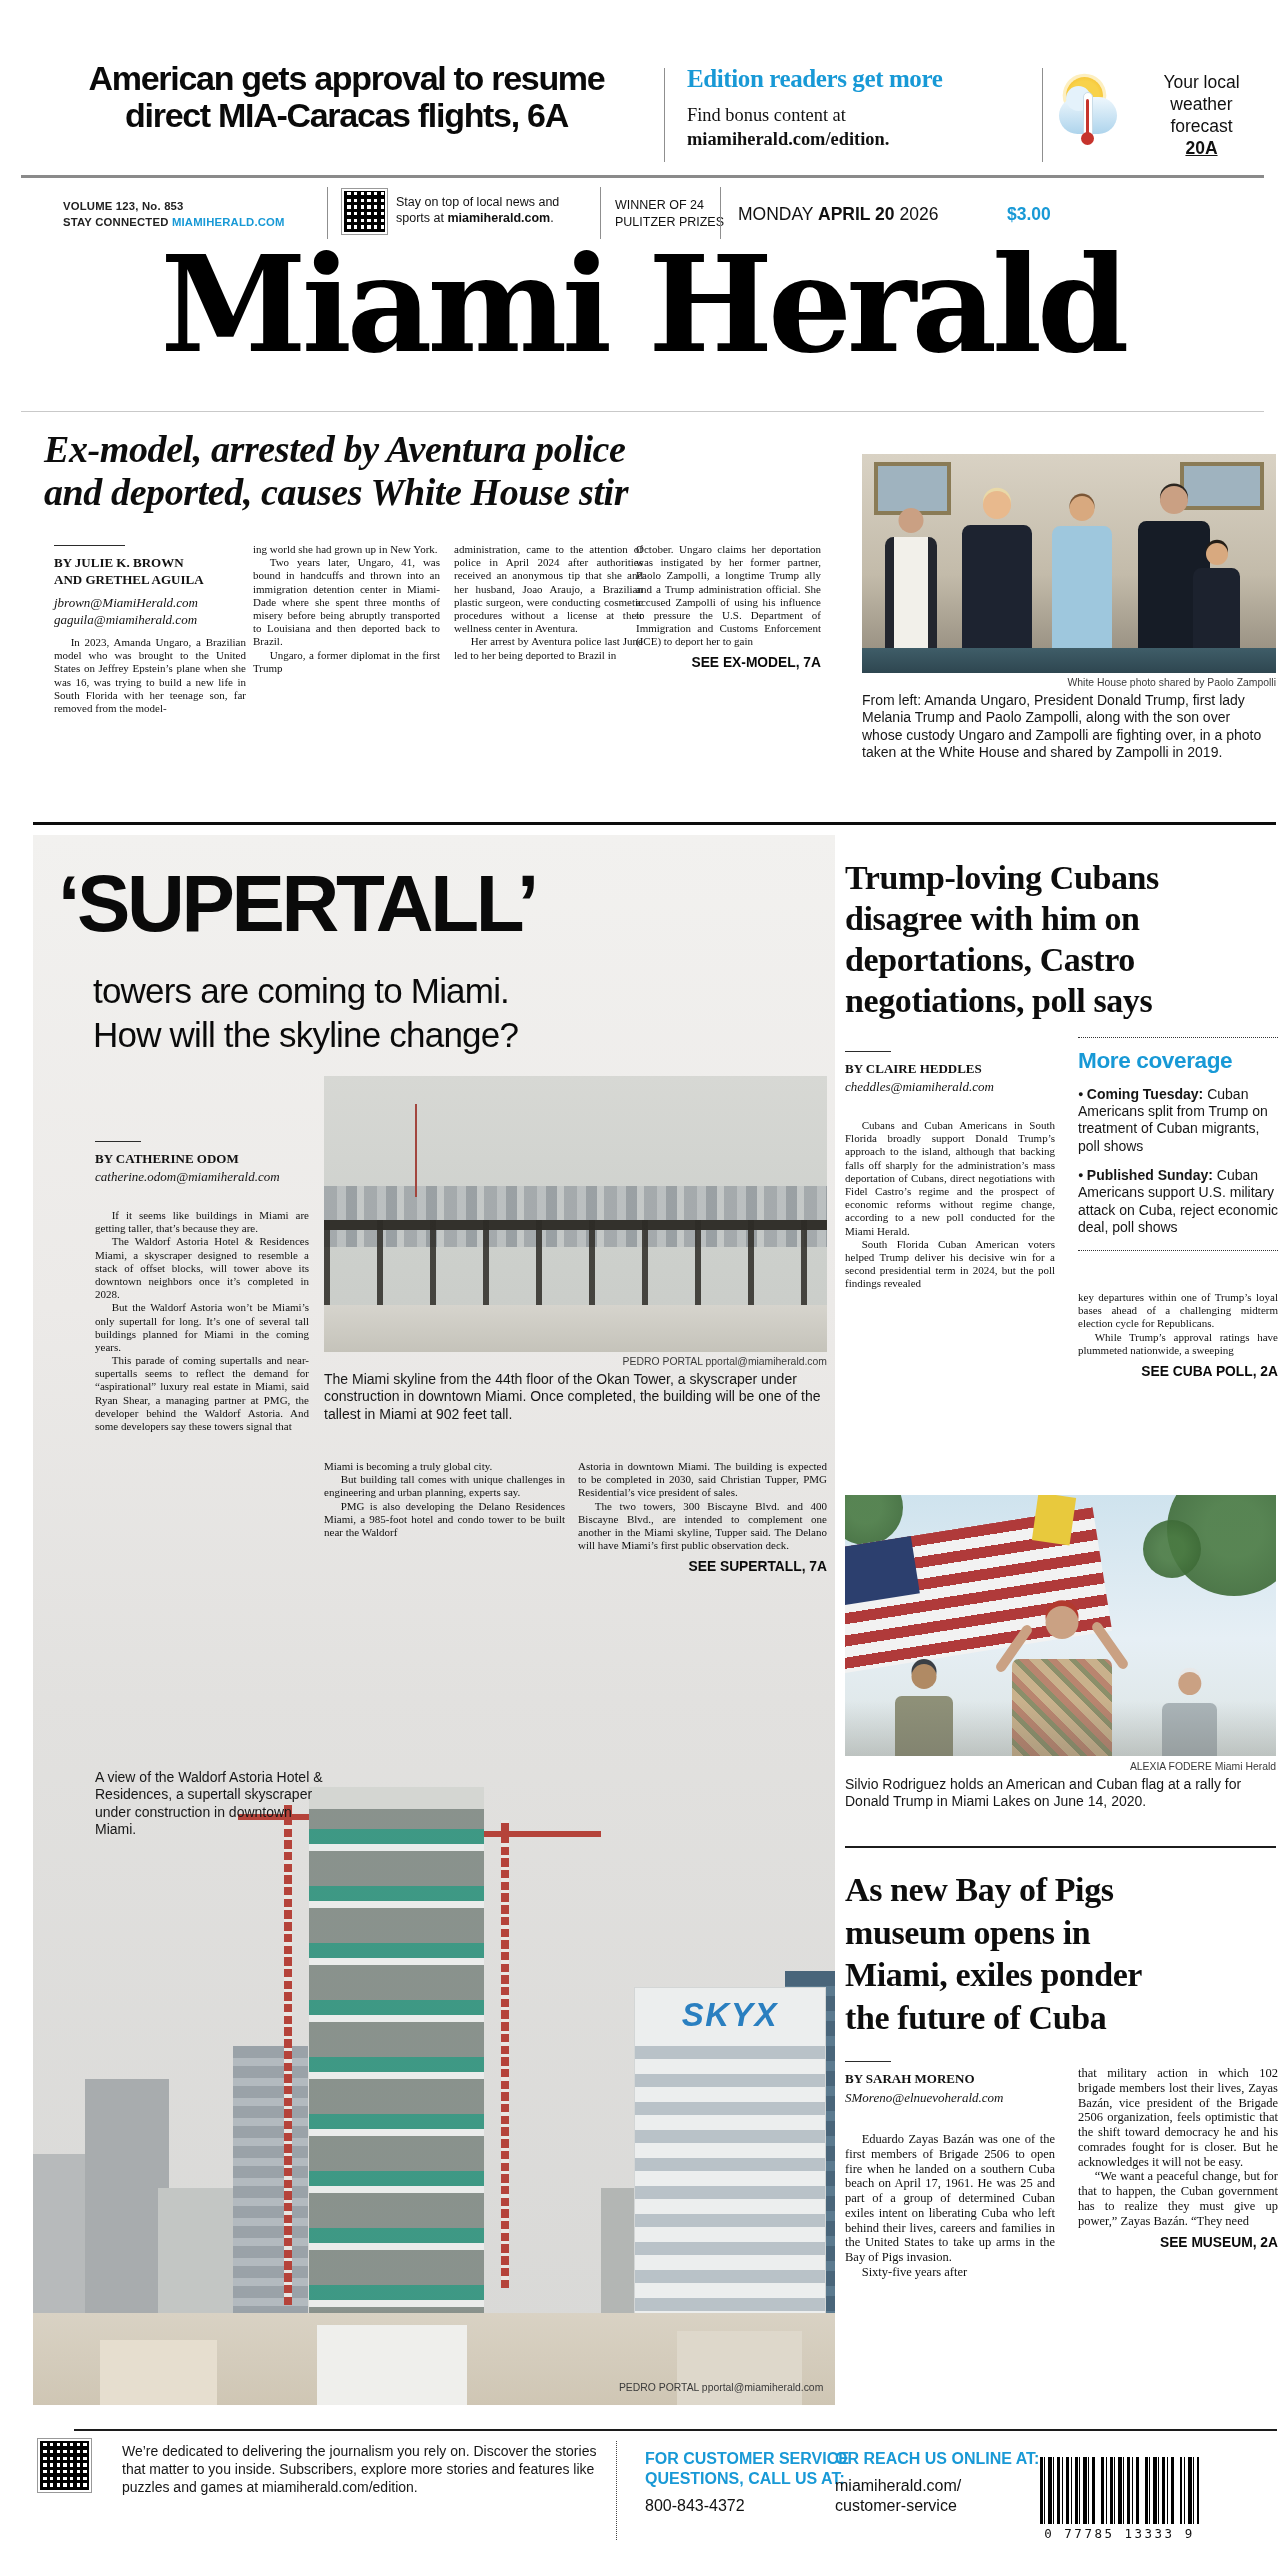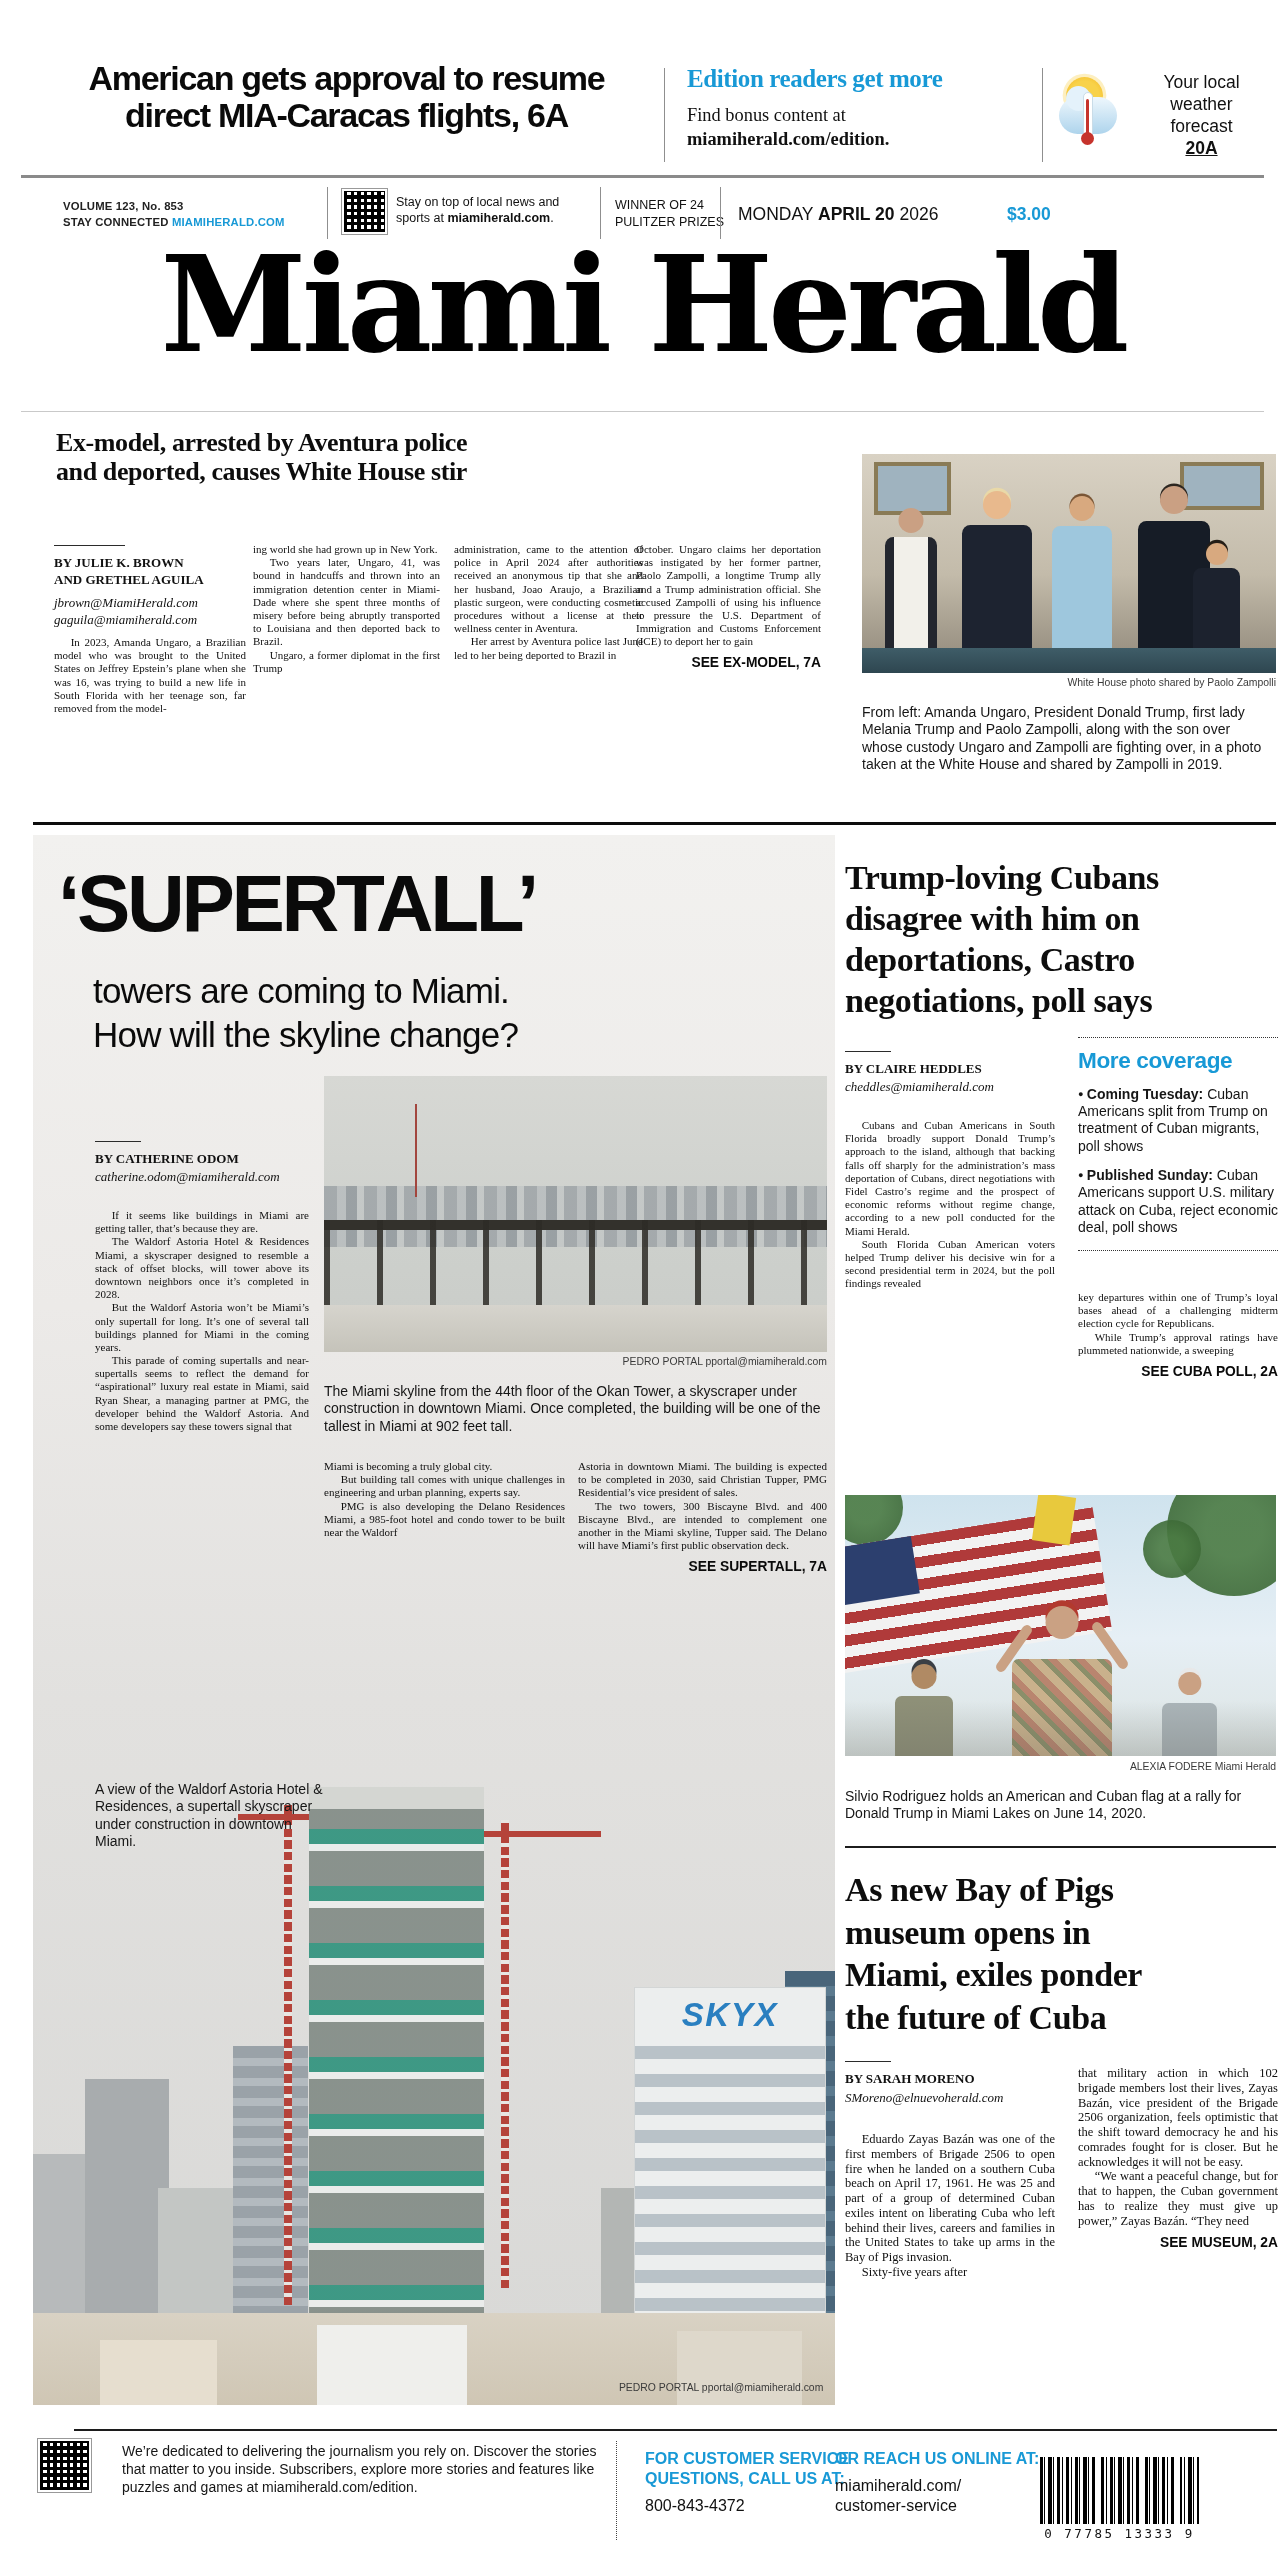--- a/index.html
+++ b/index.html
@@ -73,24 +73,24 @@
   .headline-serif { font-family:"Liberation Serif",serif; font-weight:bold; color:#0d0d0d; }
   .bydash { border-top:1.7px solid #2b2b2b; }
   .byline { font-family:"Liberation Serif",serif; font-weight:bold; font-size:13px; line-height:1.3; color:#111; }
   .emails { font-family:"Liberation Serif",serif; font-style:italic; font-size:13px; line-height:1.3; color:#111; }
   .bodycol { font-size:11px; line-height:1.2; color:#0f0f0f; }
   .bodycol p { text-indent:16.7px; text-align:justify; }
   .cont > p:first-child { text-indent:0; }
   .jump { font-family:"Liberation Sans",sans-serif; font-weight:bold; font-size:13.8px;
     text-align:right; margin-top:6.7px; color:#0a0a0a; }
   .credit { font-family:"Liberation Sans",sans-serif; font-size:10.4px; color:#3a3a3a; text-align:right; }
-  .cap { font-family:"Liberation Sans",sans-serif; font-size:14px; line-height:1.24; color:#161616;margin-top:12px; }
-
-  
-  .xm-headline { left:56px; top:428px; width:800px; font-size:26px; line-height:1.12; letter-spacing:-0.4px; }
+  .cap { font-family:"Liberation Sans",sans-serif; font-size:14px; line-height:1.24; color:#161616; }
+
+  
+  .xm-headline { left:44px; top:428px; width:800px; font-size:38px; line-height:1.12; letter-spacing:-0.4px;font-style:italic; }
   .xm-photo { left:862px; top:454px; width:414px; height:219px; overflow:hidden;
     background:linear-gradient(180deg,#d9d2c4 0%,#c3bbaa 55%,#8e8678 100%); }
   .frame { position:absolute; border:4.2px solid #8a7b56; background:#9fb3bf; }
   .rug { position:absolute; left:0; bottom:0; width:100%; height:25px;
     background:linear-gradient(#3f5d68,#2e4650); }
   .person { position:absolute; }
   .p-head { position:absolute; left:50%; transform:translateX(-50%); top:0; border-radius:50%; }
   .p-body { position:absolute; left:0; bottom:0; width:100%; border-radius:8.4px 8.4px 0 0; }
 
   .black-rule { left:33px; top:822px; width:1243px; height:2.5px; background:#0c0c0c; }

